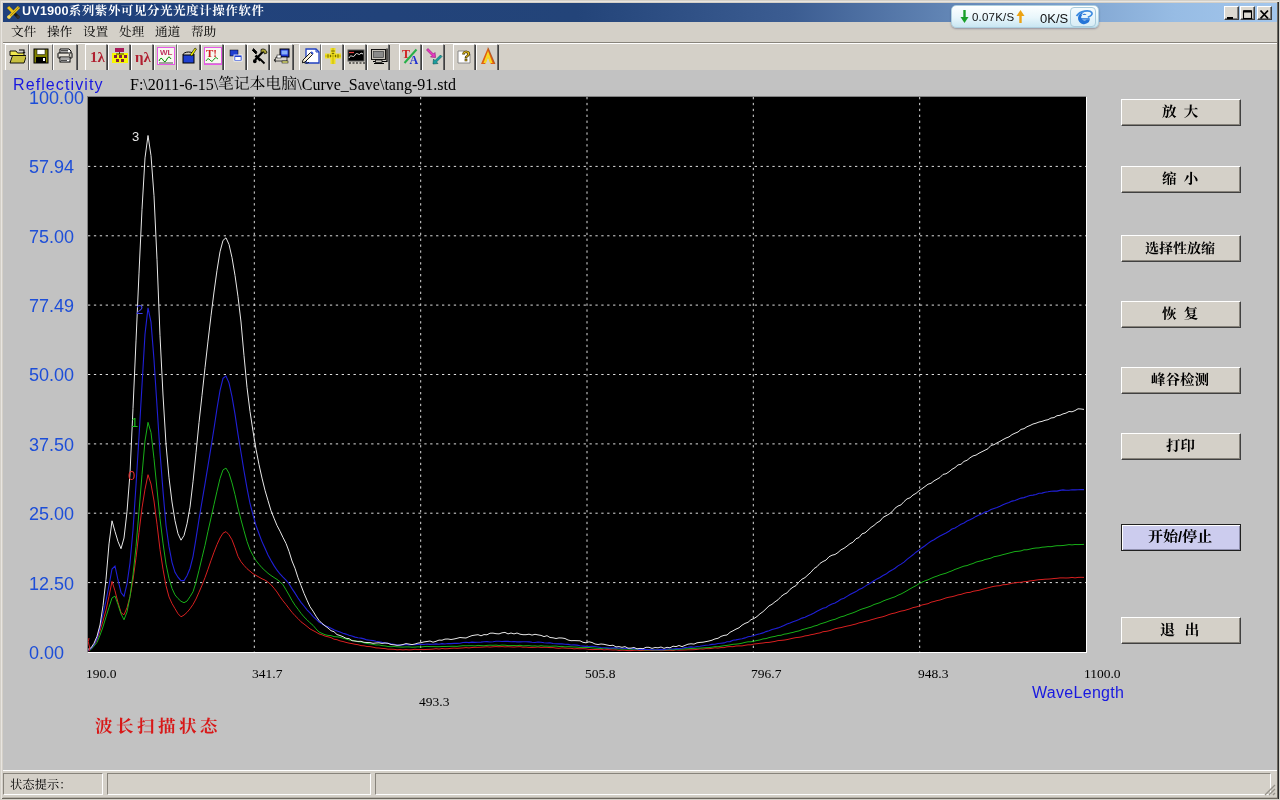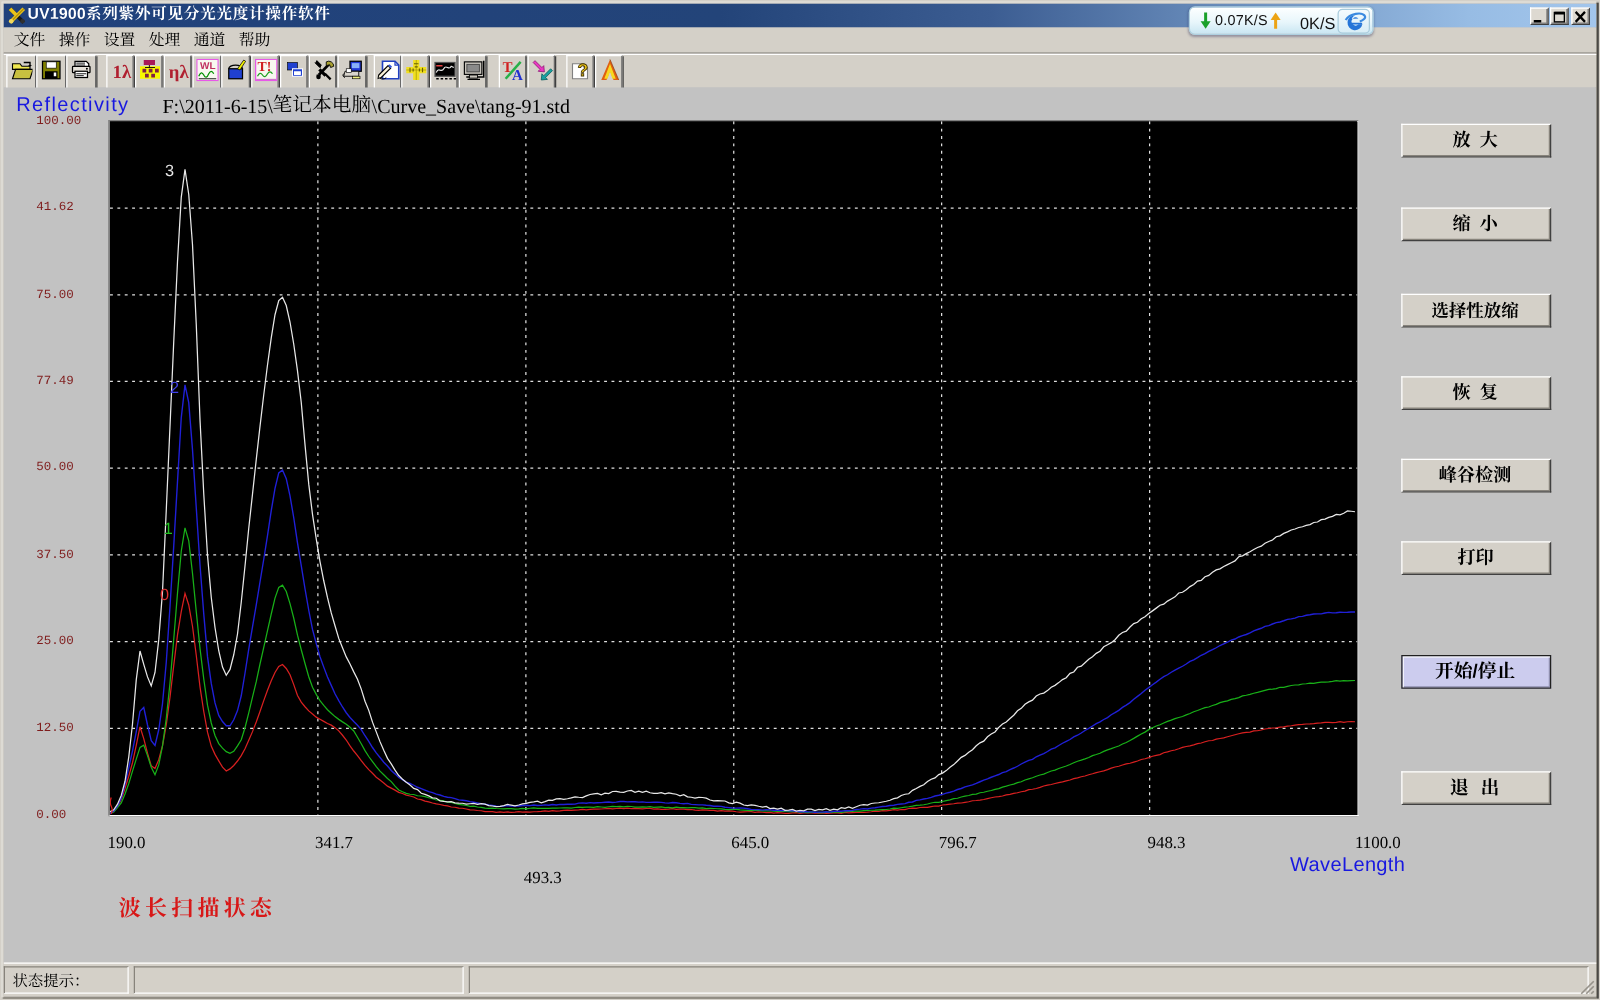--- a/index.html
+++ b/index.html
@@ -3,21 +3,21 @@
 <style>
 *{margin:0;padding:0;box-sizing:border-box}
 body{width:1280px;height:800px;position:relative;overflow:hidden;background:#c2c2c2;font-family:"Liberation Sans",sans-serif}
 .abs{position:absolute}
 #titlebar{left:3px;top:3px;width:1274px;height:19px;background:linear-gradient(90deg,#20417c 0%,#234479 45%,#3c5d92 62%,#6e92c0 78%,#97bce4 92%,#a3c6ec 100%);}
 #menubar{left:3px;top:22px;width:1274px;height:20px;background:#d4d0c8}
 #toolbar{left:3px;top:43px;width:1274px;height:27px;background:#d4d0c8;border-top:1px solid #fff}
 .tbtn{position:absolute;height:41px;background:#d4d0c8;border:1px solid;border-color:#fff #696969 #696969 #fff;box-shadow:1px 1px 0 #404040}
 #client{left:3px;top:70px;width:1274px;height:700px;background:#c2c2c2}
 #chartb{position:absolute;left:87px;top:26px;width:1000px;height:557px;border:1px solid;border-color:#808080 #fff #fff #808080;background:#000}
-.ylab{position:absolute;left:29px;font-family:Liberation Mono, monospace;font-size:10px;color:#7f1d1d;line-height:14px}
+.ylab{position:absolute;left:29px;font-family:Liberation Sans, sans-serif;font-size:18px;color:#1d4ed8;line-height:14px}
 .xlab{position:absolute;font-family:"Liberation Serif",serif;font-size:13.5px;color:#000}
 .rbtn{position:absolute;left:1121px;width:120px;height:27px;background:#d4d0c8;border:1px solid;border-color:#fff #404040 #404040 #fff;box-shadow:inset -1px -1px 0 #87837b;display:flex;align-items:center;justify-content:center}
 #statusbar{left:3px;top:770px;width:1274px;height:27px;background:#d4d0c8;border-top:1px solid #fff}
 .spanel{position:absolute;top:3px;height:22px;border:1px solid;border-color:#87837b #fff #fff #87837b;background:#d4d0c8}
 .ser{font-family:Liberation Sans, sans-serif}
 </style></head><body>
 
 <div class="abs" style="left:0;top:0;width:1280px;height:800px;border:1px solid #d4d0c8;box-shadow:inset 1px 1px 0 #e8e5e0,inset -1px 0 0 #2a2a2a,inset -2px -1px 0 #6c685f,inset 2px 2px 0 #d4d0c8,inset -3px -2px 0 #b5b1a8"></div>
 <div class="abs" id="titlebar"></div>
 <div class="abs" style="left:6px;top:5px;width:15px;height:15px">
@@ -246,32 +246,32 @@
 <polyline points="0,553.7 3,552.6 6,549.1 9,545.4 12,538.2 15,529.9 18,519.9 21,510.3 24,500.9 27,499.1 30,507.5 33,516.8 36,522.8 39,514.9 42,499.7 45,477.8 48,449.5 51,414.3 54,377.5 57,344.0 60,325.3 63,335.6 66,361.7 69,392.1 72,421.7 75,446.1 78,467.1 81,481.4 84,491.4 87,497.9 90,501.5 93,504.3 96,505.7 99,504.1 102,499.7 105,494.8 108,485.2 111,473.3 114,460.7 117,448.3 120,434.2 123,420.9 126,407.5 129,394.2 132,381.5 135,372.9 138,371.1 141,376.2 144,385.9 147,397.6 150,411.1 153,422.8 156,433.8 159,444.4 162,452.8 165,458.5 168,463.6 171,467.3 174,470.8 177,473.6 180,476.3 183,478.5 186,480.5 189,482.4 192,484.8 195,487.8 198,492.8 201,498.0 204,503.5 207,508.2 210,512.2 213,516.3 216,519.9 219,522.8 222,525.8 225,528.3 228,531.9 231,535.0 234,536.4 237,537.7 240,538.4 243,538.6 246,539.6 249,539.8 252,540.3 255,541.2 258,542.0 261,543.0 264,543.3 267,543.7 270,544.8 273,545.0 276,545.8 279,546.5 282,546.9 285,547.3 288,548.0 291,547.9 294,548.6 297,548.9 300,549.5 303,549.7 306,549.5 309,549.8 312,550.0 315,550.1 318,549.9 321,549.9 324,550.2 327,550.1 330,549.8 333,550.0 336,549.6 339,549.4 342,549.6 345,549.6 348,549.7 351,549.7 354,549.5 357,549.5 360,549.4 363,549.3 366,549.3 369,549.4 372,549.0 375,548.7 378,548.8 381,548.7 384,548.7 387,548.9 390,548.4 393,548.6 396,548.8 399,548.4 402,548.2 405,548.3 408,548.1 411,548.5 414,548.1 417,548.2 420,548.6 423,548.6 426,548.5 429,548.7 432,548.3 435,548.9 438,548.7 441,548.6 444,549.0 447,548.9 450,549.2 453,548.7 456,549.1 459,549.1 462,549.3 465,549.1 468,549.1 471,549.5 474,549.4 477,549.9 480,549.7 483,549.8 486,550.0 489,550.1 492,550.5 495,550.6 498,550.5 501,550.5 504,550.9 507,551.1 510,551.3 513,551.5 516,551.2 519,551.4 522,551.6 525,551.6 528,551.8 531,551.9 534,552.1 537,552.0 540,552.0 543,552.2 546,552.2 549,552.4 552,552.7 555,552.7 558,553.0 561,552.8 564,552.9 567,553.0 570,553.0 573,552.9 576,552.9 579,552.8 582,552.6 585,552.8 588,552.5 591,552.2 594,552.1 597,551.8 600,551.8 603,551.5 606,551.4 609,551.2 612,551.1 615,550.9 618,550.7 621,550.6 624,550.2 627,549.6 630,549.7 633,549.2 636,548.7 639,548.4 642,547.9 645,547.3 648,547.1 651,546.8 654,546.2 657,545.4 660,544.8 663,544.8 666,544.2 669,543.5 672,542.9 675,541.9 678,541.6 681,540.6 684,539.9 687,539.4 690,538.5 693,538.3 696,537.2 699,536.8 702,536.0 705,535.4 708,534.5 711,533.9 714,532.7 717,531.9 720,531.0 723,530.3 726,529.1 729,528.4 732,527.0 735,526.1 738,525.2 741,524.0 744,523.0 747,522.3 750,521.0 753,519.8 756,519.1 759,517.8 762,516.8 765,515.8 768,514.6 771,513.2 774,512.0 777,511.1 780,510.1 783,509.0 786,507.5 789,506.6 792,505.6 795,504.1 798,502.9 801,501.9 804,500.8 807,499.8 810,498.2 813,497.0 816,495.4 819,493.7 822,491.9 825,490.2 828,488.7 831,486.7 834,485.2 837,483.8 840,482.8 843,481.4 846,480.1 849,479.1 852,477.9 855,477.0 858,476.2 861,474.9 864,473.8 867,472.4 870,471.4 873,470.2 876,469.1 879,468.6 882,467.4 885,466.5 888,465.1 891,464.3 894,463.7 897,462.5 900,461.9 903,461.1 906,459.7 909,459.2 912,458.5 915,457.6 918,456.9 921,456.1 924,455.3 927,454.5 930,454.3 933,453.9 936,452.8 939,452.8 942,452.1 945,451.4 948,451.0 951,450.9 954,450.2 957,450.0 960,449.6 963,449.7 966,449.1 969,448.7 972,448.7 975,448.5 978,448.1 981,447.6 984,447.9 987,447.5 990,447.6 993,447.5 996,447.4" fill="none" stroke="#18b018" stroke-width="1"></polyline>
 <polyline points="0,553.7 3,551.7 6,547.8 9,541.7 12,530.4 15,517.2 18,503.7 21,488.5 24,472.0 27,469.0 30,483.0 33,495.5 36,499.3 39,486.8 42,466.0 45,433.0 48,388.2 51,339.7 54,288.3 57,237.2 60,210.9 63,225.1 66,262.7 69,309.0 72,355.0 75,394.1 78,428.3 81,449.7 84,465.3 87,475.3 90,480.2 93,483.6 96,483.6 99,478.8 102,471.5 105,459.6 108,441.6 111,422.3 114,404.5 117,386.9 120,368.6 123,350.4 126,331.5 129,311.5 132,293.7 135,281.3 138,279.0 141,285.9 144,299.7 147,317.2 150,337.3 153,355.5 156,374.0 159,391.2 162,406.5 165,417.9 168,428.4 171,436.7 174,444.6 177,451.3 180,458.0 183,463.5 186,468.6 189,473.2 192,477.0 195,480.2 198,483.2 201,486.7 204,491.6 207,496.1 210,501.0 213,505.3 216,509.0 219,512.8 222,515.8 225,519.4 228,522.1 231,525.0 234,526.7 237,528.7 240,529.8 243,531.2 246,532.8 249,533.9 252,535.1 255,536.3 258,537.1 261,538.3 264,539.0 267,540.1 270,540.8 273,541.1 276,541.9 279,542.9 282,543.2 285,543.6 288,544.3 291,544.8 294,545.4 297,545.9 300,546.3 303,546.9 306,547.3 309,548.0 312,548.1 315,547.9 318,547.5 321,547.9 324,547.8 327,547.8 330,547.4 333,547.2 336,547.5 339,547.0 342,547.4 345,547.3 348,546.9 351,547.2 354,546.6 357,547.0 360,546.5 363,546.6 366,546.4 369,546.4 372,546.3 375,545.5 378,545.3 381,545.6 384,545.1 387,545.4 390,545.2 393,545.1 396,544.8 399,544.6 402,545.0 405,544.7 408,544.2 411,544.2 414,544.5 417,544.3 420,544.4 423,544.7 426,544.5 429,544.9 432,544.9 435,544.8 438,544.7 441,544.9 444,545.3 447,545.5 450,545.0 453,545.2 456,545.7 459,546.0 462,545.7 465,546.5 468,546.7 471,546.9 474,546.9 477,547.2 480,547.4 483,548.0 486,547.9 489,548.1 492,548.8 495,549.1 498,549.4 501,549.5 504,549.3 507,549.5 510,550.0 513,550.5 516,550.7 519,550.7 522,551.1 525,550.7 528,550.9 531,551.2 534,551.2 537,551.4 540,551.4 543,551.7 546,551.6 549,552.0 552,552.4 555,552.2 558,552.4 561,552.5 564,552.8 567,552.7 570,552.7 573,552.4 576,552.7 579,552.0 582,552.0 585,552.0 588,551.5 591,551.6 594,551.3 597,550.6 600,550.3 603,549.9 606,550.2 609,549.5 612,549.2 615,548.7 618,548.2 621,548.0 624,547.4 627,547.2 630,546.5 633,546.2 636,545.9 639,544.8 642,544.6 645,543.3 648,542.9 651,542.2 654,541.7 657,540.9 660,539.8 663,539.2 666,538.5 669,537.5 672,536.8 675,535.9 678,534.6 681,533.8 684,532.5 687,531.7 690,530.9 693,529.7 696,528.4 699,527.1 702,526.1 705,524.8 708,523.7 711,522.6 714,521.1 717,520.3 720,518.7 723,517.4 726,516.0 729,514.2 732,512.7 735,511.3 738,510.5 741,508.4 744,507.1 747,505.9 750,504.2 753,502.3 756,501.3 759,499.4 762,497.6 765,496.1 768,494.6 771,492.5 774,491.2 777,489.4 780,487.4 783,485.7 786,483.8 789,481.9 792,480.5 795,478.6 798,477.1 801,474.8 804,473.1 807,471.3 810,468.9 813,467.1 816,465.1 819,462.4 822,460.1 825,457.8 828,455.2 831,453.1 834,450.8 837,448.7 840,446.4 843,444.3 846,442.8 849,440.8 852,439.1 855,437.5 858,436.0 861,434.2 864,432.1 867,430.9 870,429.1 873,427.2 876,425.9 879,424.1 882,422.7 885,421.2 888,419.4 891,418.1 894,416.8 897,415.1 900,414.2 903,412.6 906,411.5 909,410.6 912,409.3 915,407.7 918,406.6 921,405.6 924,404.1 927,403.5 930,402.2 933,401.1 936,400.6 939,399.6 942,398.5 945,398.1 948,397.5 951,396.3 954,396.1 957,395.2 960,394.8 963,394.2 966,394.1 969,394.1 972,393.4 975,392.9 978,393.3 981,393.2 984,392.8 987,392.9 990,392.8 993,392.6 996,392.6" fill="none" stroke="#2020d8" stroke-width="1.1"></polyline>
 <polyline points="0,552.3 3,550.9 6,546.3 9,539.3 12,528.0 15,508.7 18,482.2 21,446.9 24,423.8 27,434.5 30,444.5 33,451.7 36,441.0 39,414.7 42,376.3 45,311.4 48,243.9 51,176.1 54,112.3 57,60.9 60,38.5 63,58.6 66,98.8 69,162.3 72,238.7 75,298.0 78,347.2 81,380.8 84,405.0 87,423.6 90,436.7 93,443.2 96,438.5 99,426.8 102,410.2 105,384.8 108,355.8 111,325.6 114,298.3 117,270.7 120,244.1 123,218.8 126,195.0 129,173.3 132,154.8 135,143.4 138,140.8 141,147.4 144,160.6 147,178.4 150,199.7 153,225.0 156,258.7 159,290.3 162,314.5 165,334.2 168,352.3 171,367.6 174,381.1 177,393.3 180,403.6 183,413.7 186,421.2 189,428.5 192,434.2 195,440.5 198,446.4 201,454.3 204,464.0 207,471.3 210,480.7 213,488.5 216,496.3 219,503.2 222,509.7 225,514.1 228,519.1 231,523.4 234,526.4 237,528.8 240,531.0 243,533.7 246,534.7 249,537.6 252,538.5 255,539.7 258,541.3 261,541.6 264,543.7 267,544.1 270,544.4 273,544.3 276,545.3 279,545.5 282,545.6 285,546.3 288,546.0 291,545.8 294,546.4 297,546.0 300,546.3 303,547.5 306,547.8 309,548.3 312,548.1 315,547.5 318,546.6 321,547.1 324,547.6 327,547.0 330,546.1 333,545.7 336,544.9 339,544.5 342,544.0 345,545.2 348,544.3 351,543.1 354,543.2 357,542.1 360,542.0 363,542.5 366,542.0 369,541.3 372,540.5 375,540.8 378,541.0 381,539.7 384,538.6 387,538.1 390,537.7 393,538.8 396,537.6 399,537.8 402,536.2 405,536.1 408,536.7 411,536.9 414,535.8 417,535.4 420,536.9 423,536.0 426,536.9 429,536.0 432,537.2 435,537.7 438,537.7 441,537.2 444,538.1 447,537.3 450,537.9 453,538.4 456,539.6 459,538.7 462,540.5 465,540.8 468,541.5 471,540.9 474,541.0 477,541.5 480,543.0 483,543.7 486,543.6 489,543.7 492,543.8 495,545.3 498,545.8 501,544.8 504,545.5 507,547.0 510,547.5 513,547.0 516,547.3 519,548.0 522,548.6 525,548.2 528,549.9 531,549.6 534,550.3 537,549.6 540,551.2 543,551.1 546,550.5 549,551.8 552,551.4 555,551.7 558,550.3 561,550.3 564,551.4 567,550.5 570,550.8 573,550.0 576,551.3 579,550.3 582,550.8 585,549.2 588,549.6 591,548.5 594,549.6 597,548.4 600,547.2 603,546.8 606,547.1 609,545.8 612,545.4 615,545.2 618,544.6 621,544.0 624,543.2 627,541.9 630,541.3 633,539.4 636,538.4 639,538.0 642,535.3 645,533.8 648,532.1 651,530.8 654,528.2 657,526.4 660,525.3 663,522.7 666,521.5 669,519.5 672,516.8 675,514.7 678,511.8 681,508.9 684,507.3 687,504.8 690,502.8 693,499.6 696,497.3 699,495.9 702,492.4 705,490.2 708,488.6 711,484.9 714,482.2 717,480.6 720,477.8 723,475.2 726,471.6 729,469.7 732,466.4 735,464.5 738,463.1 741,459.8 744,458.2 747,457.5 750,455.5 753,452.8 756,451.3 759,449.1 762,446.7 765,445.2 768,441.7 771,440.6 774,436.8 777,435.9 780,433.2 783,430.4 786,428.4 789,425.7 792,424.0 795,420.4 798,418.8 801,417.1 804,414.8 807,411.2 810,409.0 813,407.9 816,404.6 819,401.9 822,400.8 825,398.0 828,396.4 831,393.8 834,391.7 837,389.5 840,387.2 843,386.3 846,383.9 849,382.2 852,380.5 855,377.4 858,376.8 861,374.8 864,372.3 867,370.6 870,367.9 873,367.3 876,364.4 879,363.3 882,360.8 885,358.9 888,358.1 891,356.2 894,354.7 897,353.2 900,351.7 903,348.4 906,347.7 909,345.9 912,344.4 915,342.6 918,341.0 921,339.9 924,337.6 927,336.2 930,335.0 933,332.4 936,331.7 939,329.7 942,328.5 945,327.0 948,326.2 951,325.0 954,324.4 957,323.3 960,322.7 963,321.0 966,320.6 969,318.7 972,318.3 975,316.9 978,316.1 981,314.5 984,314.8 987,313.6 990,311.8 993,312.0 996,312.4" fill="none" stroke="#e8e8e8" stroke-width="1"></polyline>
 <path d="M1 541 q-1.5 4 0 7 q1.5 3 0 6" stroke="#d82020" fill="none"></path>
 </svg>
 <div class="abs ser" style="left:132px;top:129px;font-size:13px;color:#e8e8e8">3</div>
 <div class="abs ser" style="left:136px;top:302px;font-size:13px;color:#4040e8">2</div>
 <div class="abs ser" style="left:131px;top:415px;font-size:13px;color:#20c020">1</div>
 <div class="abs ser" style="left:128px;top:468px;font-size:13px;color:#e03030">0</div>
 <div class="ylab" style="top:91px">100.00</div>
-<div class="ylab" style="top:160px">41.62</div>
+<div class="ylab" style="top:160px">57.94</div>
 <div class="ylab" style="top:230px">75.00</div>
 <div class="ylab" style="top:299px">77.49</div>
 <div class="ylab" style="top:368px">50.00</div>
 <div class="ylab" style="top:438px">37.50</div>
 <div class="ylab" style="top:507px">25.00</div>
 <div class="ylab" style="top:577px">12.50</div>
 <div class="ylab" style="top:646px">0.00</div>
 <div class="xlab" style="left:86px;top:666px">190.0</div>
 <div class="xlab" style="left:252px;top:666px">341.7</div>
 <div class="xlab" style="left:419px;top:694px">493.3</div>
-<div class="xlab" style="left:585px;top:666px">645.0</div>
+<div class="xlab" style="left:585px;top:666px">505.8</div>
 <div class="xlab" style="left:751px;top:666px">796.7</div>
 <div class="xlab" style="left:918px;top:666px">948.3</div>
 <div class="xlab" style="left:1084px;top:666px">1100.0</div>
 <div class="abs ser" style="left:1032px;top:684px;font-size:16px;letter-spacing:0.3px;color:#1818e0">WaveLength</div>
 <div class="abs" style="left:95px;top:717px"><svg width="126" height="20" viewBox="0 0 126 20">
       <path d="M1.6 11.7C1.4 11.7 0.8 11.7 0.8 11.7V12.0C1.2 12.0 1.5 12.1 1.7 12.3C2.1 12.6 2.2 14.2 1.9 16.0C2.0 16.7 2.4 17.0 2.8 17.0C3.6 17.0 4.2 16.4 4.2 15.5C4.3 13.9 3.6 13.3 3.6 12.3C3.6 11.9 3.7 11.2 3.8 10.6C4.0 9.6 5.2 5.5 5.9 3.3L5.6 3.2C2.5 10.6 2.5 10.6 2.1 11.3C1.9 11.7 1.8 11.7 1.6 11.7ZM1.8 0.8 1.7 0.9C2.3 1.5 3.1 2.6 3.3 3.5C5.2 4.6 6.6 1.1 1.8 0.8ZM0.6 4.6 0.4 4.7C1.0 5.4 1.6 6.4 1.7 7.3C3.4 8.5 5.1 5.2 0.6 4.6ZM10.3 4.0V7.5H8.3V7.1V4.0ZM6.4 3.5V7.1C6.4 10.2 6.2 13.9 4.4 16.9L4.6 17.0C7.7 14.5 8.2 10.8 8.3 8.0H9.0C9.4 10.0 10.0 11.6 10.9 12.9C9.5 14.5 7.7 15.8 5.5 16.7L5.6 17.0C8.2 16.3 10.1 15.4 11.7 14.1C12.7 15.3 13.9 16.2 15.4 16.9C15.7 16.0 16.4 15.4 17.2 15.3L17.3 15.1C15.7 14.6 14.2 13.9 12.9 12.9C14.1 11.6 14.9 10.1 15.6 8.3C16.0 8.3 16.2 8.2 16.3 8.1L14.5 6.4L13.4 7.5H12.2V4.0H14.2C14.2 4.7 14.0 5.7 13.9 6.2L14.1 6.3C14.7 5.8 15.7 4.9 16.3 4.4C16.6 4.4 16.8 4.3 17.0 4.2L15.2 2.5L14.1 3.5H12.2V1.4C12.8 1.3 12.9 1.1 13.0 0.8L10.3 0.6V3.5H8.6L6.4 2.7ZM13.4 8.0C13.1 9.4 12.5 10.7 11.7 11.9C10.6 10.8 9.8 9.6 9.3 8.0Z M27.8 0.9 25.0 0.6V7.8H21.7L21.9 8.3H25.0V13.6C25.0 14.0 24.9 14.2 24.1 14.7L25.8 17.1C26.0 17.0 26.1 16.8 26.3 16.6C28.5 15.2 30.2 14.0 31.1 13.2L31.0 13.1C29.7 13.5 28.3 13.8 27.2 14.1V8.3H29.5C30.5 12.5 32.8 14.9 36.1 16.5C36.5 15.5 37.1 14.9 38.0 14.8L38.0 14.6C34.5 13.6 31.2 11.7 29.8 8.3H37.4C37.7 8.3 37.9 8.2 37.9 8.0C37.1 7.3 35.8 6.2 35.8 6.2L34.6 7.8H27.2V6.8C30.2 5.8 33.2 4.3 35.1 2.9C35.4 3.0 35.6 3.0 35.7 2.8L33.4 1.0C32.1 2.6 29.6 4.7 27.2 6.3V1.3C27.6 1.2 27.8 1.1 27.8 0.9Z M48.4 3.1 47.4 4.7H47.2V1.3C47.7 1.2 47.8 1.0 47.9 0.8L45.3 0.5V4.7H42.6L42.8 5.2H45.3V8.7C44.0 9.0 43.0 9.3 42.4 9.5L43.3 11.8C43.5 11.7 43.6 11.5 43.7 11.3L45.3 10.4V14.2C45.3 14.4 45.2 14.5 44.9 14.5C44.5 14.5 42.8 14.4 42.8 14.4V14.6C43.6 14.8 44.0 15.0 44.3 15.4C44.5 15.7 44.6 16.2 44.7 16.9C46.9 16.7 47.2 15.8 47.2 14.4V9.3C48.4 8.5 49.4 7.9 50.2 7.4L50.1 7.2L47.2 8.1V5.2H49.7C49.9 5.2 50.1 5.1 50.2 4.9C49.5 4.2 48.4 3.1 48.4 3.1ZM56.1 14.6H48.9L49.0 15.2H56.1V16.8H56.5C57.2 16.8 58.2 16.3 58.2 16.2V3.6C58.5 3.6 58.7 3.4 58.8 3.3L56.9 1.8L55.9 2.9H49.5L49.6 3.4H56.1V8.7H49.6L49.7 9.2H56.1Z M75.3 0.7V3.5H73.5V1.3C73.8 1.3 73.9 1.1 74.0 0.9L71.6 0.7V3.5H69.4L69.5 3.8L68.7 3.1L67.9 4.5H67.7V1.3C68.1 1.2 68.3 1.0 68.3 0.8L65.8 0.5V4.5H63.5L63.7 5.0H65.8V8.4C64.7 8.7 63.9 9.0 63.4 9.1L64.2 11.4C64.4 11.4 64.6 11.2 64.6 10.9L65.8 10.2V14.5C65.8 14.7 65.7 14.8 65.4 14.8C65.1 14.8 63.7 14.7 63.7 14.7V14.9C64.4 15.1 64.7 15.3 65.0 15.6C65.2 15.9 65.3 16.3 65.3 17.0C67.4 16.8 67.7 16.0 67.7 14.6V8.9C68.5 8.4 69.2 7.9 69.7 7.5L69.6 7.3L67.7 7.9V5.0H69.9C70.1 5.0 70.3 4.9 70.3 4.7L69.6 4.0H71.6V6.7H71.9C72.6 6.7 73.5 6.3 73.5 6.1V4.0H75.3V6.6H75.6C76.4 6.6 77.2 6.2 77.2 6.1V4.0H79.7C80.0 4.0 80.2 3.9 80.2 3.7C79.6 3.0 78.6 2.0 78.6 2.0L77.6 3.5H77.2V1.4C77.6 1.3 77.8 1.2 77.8 1.0ZM73.4 11.6V15.0H71.7V11.6ZM75.3 11.6H77.2V15.0H75.3ZM73.4 11.1H71.7V7.9H73.4ZM75.3 11.1V7.9H77.2V11.1ZM69.8 7.4V16.7H70.1C70.9 16.7 71.7 16.3 71.7 16.1V15.5H77.2V16.6H77.5C78.2 16.6 79.1 16.2 79.1 16.1V8.2C79.5 8.1 79.7 8.0 79.8 7.8L77.9 6.4L77.0 7.4H71.8L69.8 6.6Z M97.0 1.5 96.9 1.6C97.5 2.2 98.2 3.2 98.2 4.1C100.0 5.3 101.6 1.8 97.0 1.5ZM93.9 0.7C93.9 2.7 93.9 4.5 93.9 6.1H90.2L90.3 6.6H93.8C93.6 10.9 92.8 14.1 90.0 16.7L90.2 17.0C94.3 14.8 95.4 11.7 95.8 7.5C96.1 10.8 96.9 14.8 99.4 16.8C99.6 15.6 100.2 14.9 101.2 14.7L101.2 14.5C97.8 12.7 96.4 9.8 96.0 6.6H100.6C100.8 6.6 101.0 6.5 101.0 6.4C100.3 5.7 99.1 4.7 99.1 4.7L98.0 6.1H95.9C95.9 4.7 95.9 3.1 96.0 1.5C96.4 1.4 96.6 1.2 96.6 0.9ZM87.7 0.6V5.4C87.4 4.7 86.6 3.8 85.0 3.2L84.9 3.3C85.4 4.3 85.9 5.7 85.8 6.9C86.6 7.6 87.4 7.3 87.7 6.6V9.5C86.3 10.3 85.0 11.0 84.4 11.2L85.7 13.6C85.9 13.5 86.1 13.3 86.1 13.0C86.7 12.1 87.3 11.2 87.7 10.5V17.0H88.1C88.8 17.0 89.7 16.4 89.7 16.2V1.3C90.2 1.3 90.3 1.1 90.4 0.8Z M112.4 10.8 109.8 10.6V14.8C109.8 16.1 110.3 16.5 112.3 16.5H114.5C118.0 16.5 118.8 16.2 118.8 15.3C118.8 14.9 118.7 14.7 118.0 14.5L118.0 12.4H117.8C117.4 13.5 117.2 14.2 116.9 14.4C116.8 14.6 116.7 14.7 116.4 14.7C116.1 14.7 115.5 14.7 114.7 14.7H112.6C112.0 14.7 111.9 14.6 111.9 14.4V11.2C112.2 11.2 112.4 11.0 112.4 10.8ZM108.3 10.8H108.0C108.0 12.1 107.2 13.2 106.4 13.6C105.9 13.9 105.5 14.3 105.7 14.9C106.0 15.6 106.8 15.7 107.4 15.3C108.3 14.7 109.1 13.2 108.3 10.8ZM118.1 10.9 118.0 11.0C118.9 12.0 119.8 13.5 119.9 14.9C121.9 16.4 123.6 12.3 118.1 10.9ZM112.9 9.9 112.8 10.0C113.4 10.8 114.1 12.0 114.2 13.1C115.9 14.5 117.6 11.0 112.9 9.9ZM119.9 2.2 118.9 3.6H114.2C114.5 2.9 114.6 2.1 114.7 1.4C115.2 1.3 115.4 1.2 115.4 0.9L112.5 0.5C112.5 1.5 112.3 2.6 112.0 3.6H105.9L106.1 4.1H111.9C111.0 6.5 109.2 8.8 105.5 10.3L105.6 10.5C108.8 9.7 110.9 8.5 112.2 7.0C112.9 7.7 113.7 8.6 113.9 9.4C115.7 10.4 116.8 7.1 112.6 6.6C113.3 5.8 113.7 5.0 114.1 4.1H114.6C115.6 7.2 117.6 9.1 120.3 10.4C120.6 9.4 121.1 8.8 121.9 8.6L122.0 8.4C119.2 7.7 116.3 6.4 115.0 4.1H121.4C121.6 4.1 121.8 4.0 121.9 3.8C121.1 3.1 119.9 2.2 119.9 2.2Z" fill="#d81818"></path>
     </svg></div>
 <div class="rbtn" style="top:99px;">
     <svg width="38" height="17">
       <path d="M2.5 0.5 2.3 0.6C2.8 1.2 3.3 2.2 3.5 3.1C4.9 4.2 6.4 1.3 2.5 0.5ZM6.1 2.3 5.3 3.5H0.4L0.6 3.9H2.0C2.1 7.4 2.0 11.0 0.3 13.9L0.5 14.1C2.7 12.1 3.4 9.3 3.6 6.4H5.0C4.9 10.1 4.7 11.8 4.3 12.1C4.2 12.2 4.0 12.3 3.8 12.3C3.6 12.3 2.9 12.2 2.6 12.2L2.5 12.4C3.0 12.5 3.3 12.7 3.5 12.9C3.7 13.1 3.7 13.5 3.7 14.0C4.4 14.0 5.0 13.8 5.4 13.4C6.2 12.8 6.4 11.2 6.6 6.6C6.9 6.6 7.0 6.5 7.2 6.3L5.7 5.1L4.9 5.9H3.6C3.7 5.3 3.7 4.6 3.7 3.9H7.3C7.5 3.9 7.6 3.8 7.7 3.7C7.1 3.1 6.1 2.3 6.1 2.3ZM10.8 0.9 8.4 0.4C8.2 3.1 7.6 5.8 6.7 7.6L6.9 7.7C7.6 7.2 8.1 6.5 8.6 5.7C8.8 7.2 9.1 8.7 9.6 10.0C8.7 11.5 7.5 12.8 5.7 13.9L5.8 14.1C7.7 13.4 9.1 12.4 10.2 11.3C10.8 12.4 11.6 13.4 12.7 14.1C12.9 13.3 13.4 12.8 14.2 12.7L14.2 12.5C12.9 11.9 11.9 11.1 11.1 10.2C12.2 8.5 12.8 6.4 13.1 4.2H13.8C14.0 4.2 14.2 4.1 14.2 4.0C13.6 3.4 12.6 2.6 12.6 2.6L11.7 3.8H9.5C9.8 3.0 10.1 2.2 10.3 1.3C10.6 1.3 10.8 1.1 10.8 0.9ZM9.3 4.2H11.2C11.1 5.8 10.8 7.4 10.2 8.8C9.5 7.8 9.1 6.6 8.8 5.2C9.0 4.9 9.2 4.6 9.3 4.2Z M27.8 0.5C27.8 2.0 27.8 3.5 27.7 4.8H22.3L22.4 5.2H27.7C27.3 8.5 26.2 11.4 22.2 13.8L22.3 14.1C27.6 12.0 29.0 9.0 29.4 5.6C29.9 8.5 30.9 12.0 34.3 14.1C34.5 13.1 35.0 12.6 35.9 12.4L35.9 12.2C31.9 10.6 30.2 7.9 29.7 5.2H35.4C35.6 5.2 35.7 5.2 35.8 5.0C35.1 4.4 33.9 3.5 33.9 3.5L32.8 4.8H29.5C29.6 3.7 29.7 2.4 29.7 1.1C30.0 1.1 30.2 1.0 30.2 0.7Z" fill="#000"></path>

